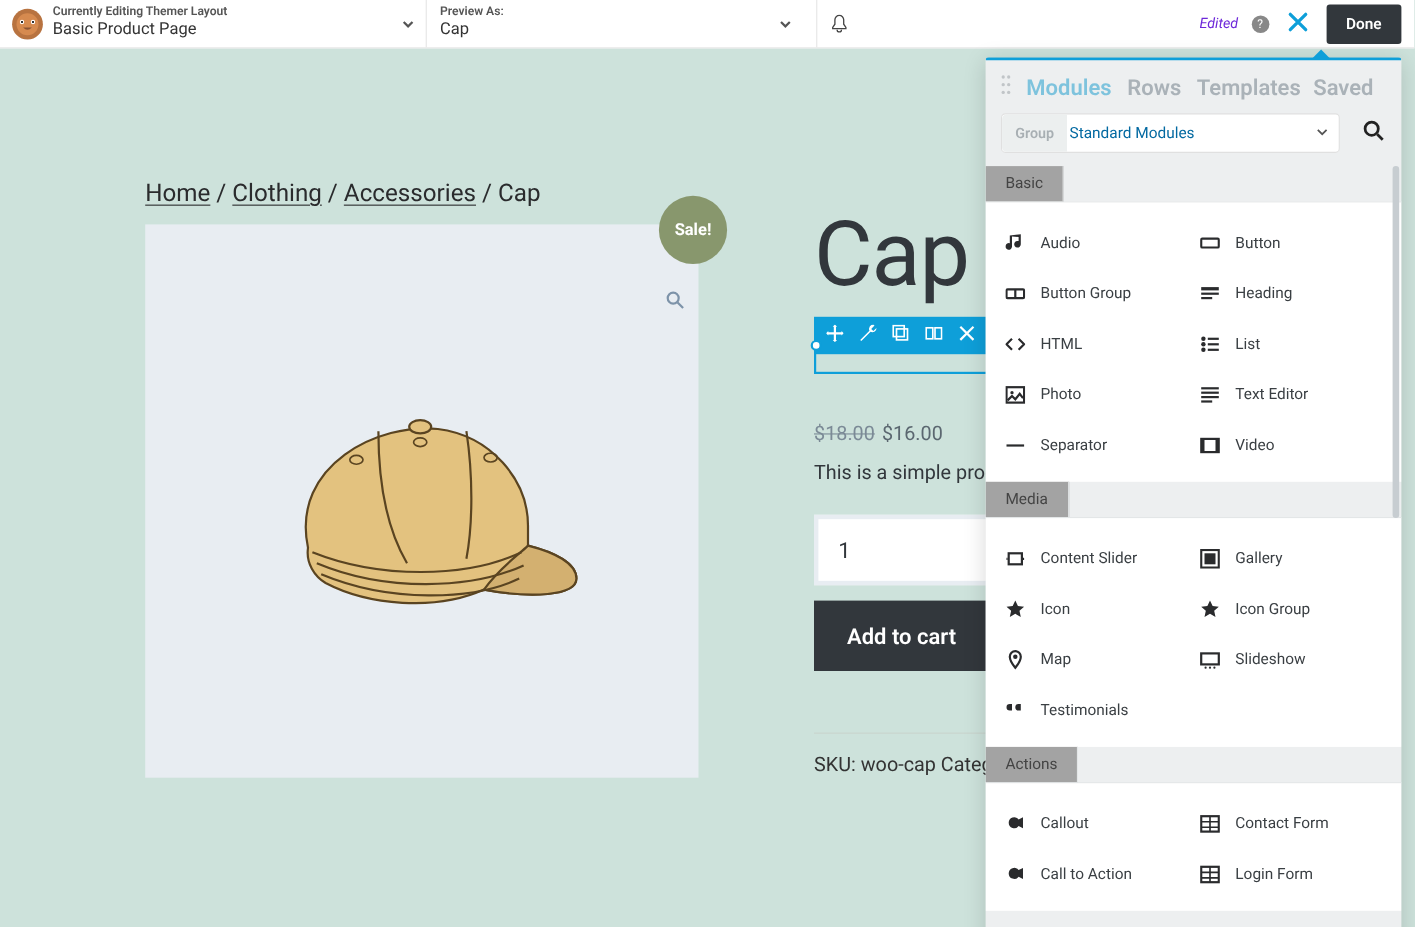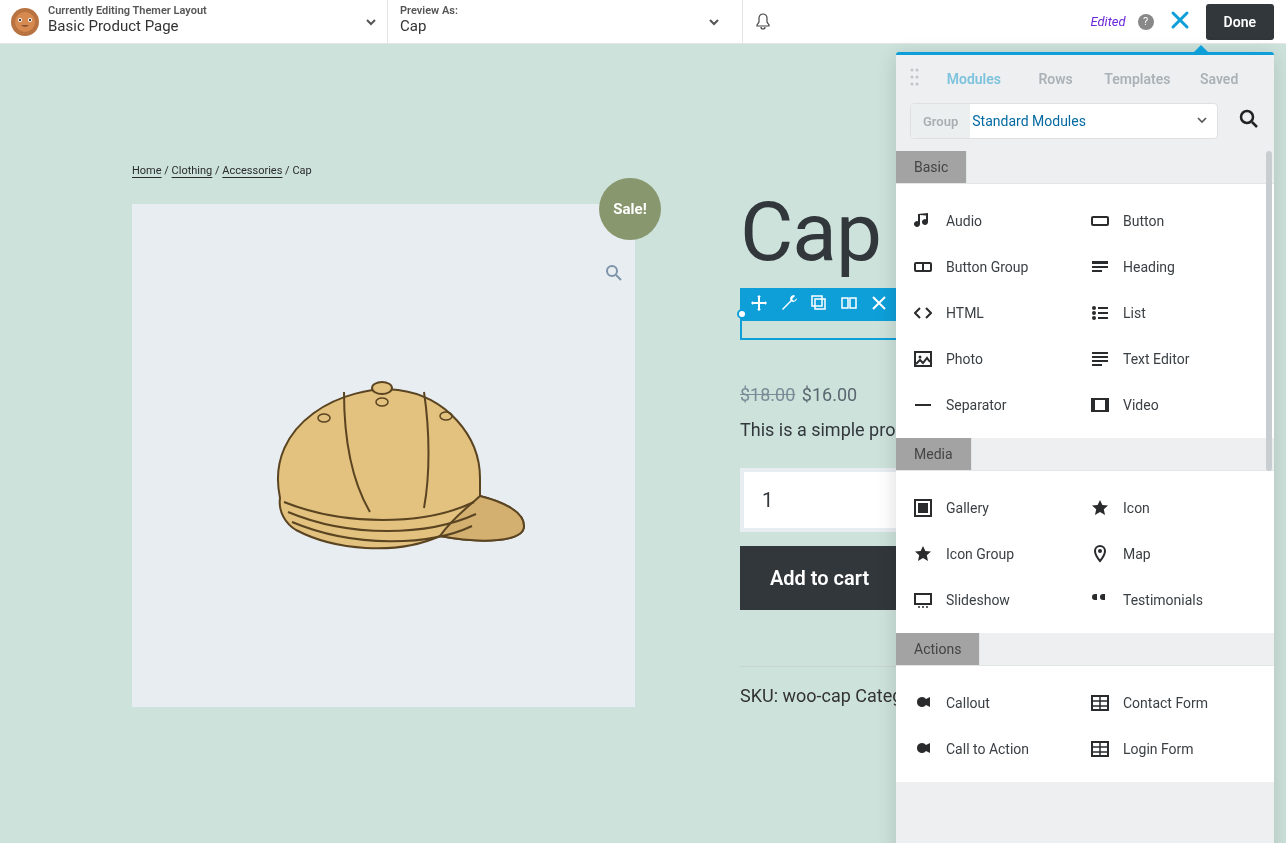--- a/index.html
+++ b/index.html
@@ -20,21 +20,21 @@
     .t-bell { width: 40px; display: flex; align-items: center; justify-content: center; color: #444; }
     .t-right { margin-left: auto; display: flex; align-items: center; gap: 8px; padding-right: 12px; }
     .edited { font-style: italic; color: #6d28d9; font-size: 13px; margin-right: 4px; }
     .help { width: 16px; height: 16px; border-radius: 50%; background: #888; color: #fff; font-size: 11px; display: flex; align-items: center; justify-content: center; font-style: normal; }
     .xclose { color: #0e9fd9; font-size: 24px; font-weight: 700; cursor: pointer; padding: 0 8px; }
     .done { background: #32373c; color: #fff; border: none; border-radius: 3px; padding: 10px 18px; font-size: 14px; font-weight: 600; }
     
     
     .canvas { position: absolute; top: 44px; left: 0; right: 0; bottom: 0; }
     .content { padding: 130px 132px 0; display: flex; gap: 105px; }
-    .breadcrumb { position: absolute; top: 120px; left: 132px; font-size: 11px; color: #2a2b2d; }
+    .breadcrumb { position: absolute; top: 120px; left: 132px; font-size: 22px; color: #2a2b2d; }
     .breadcrumb a { color: #2a2b2d; text-decoration: underline; text-decoration-thickness: 1px; text-underline-offset: 3px; }
     .img-col { flex: 0 0 503px; position: relative; margin-top: 30px; }
     .img-box { background: #e8edf2; width: 503px; height: 503px; position: relative; display: flex; align-items: center; justify-content: center; }
     .sale-badge { position: absolute; top: -26px; right: -26px; width: 62px; height: 62px; border-radius: 50%; background: #88976d; color: #fff; font-weight: 700; font-size: 15px; display: flex; align-items: center; justify-content: center; }
     .zoom { position: absolute; top: 60px; right: 12px; color: #7d93a9; font-size: 16px; }
     .det-col { flex: 1; padding-top: 10px; min-width: 0; }
     .ptitle { font-size: 82px; color: #32373c; font-weight: 400; letter-spacing: -1px; }
     .woo-row { margin-top: 8px; border: 2px solid #0e9fd9; position: relative; padding: 14px 0; text-align: center; color: #444; font-size: 17px; }
     .woo-tools { position: absolute; top: -1px; left: -1px; background: #0e9fd9; display: flex; gap: 14px; padding: 6px 10px; }
     .woo-tools svg { width: 16px; height: 16px; }
@@ -47,21 +47,21 @@
     .qty { flex: 1; border: 4px solid #e8edf2; background: #fff; padding: 16px 18px; font-size: 20px; color: #32373c; }
     .addcart { margin-top: 14px; background: #32373c; color: #fff; border: none; padding: 20px 30px; font-size: 20px; font-weight: 600; }
     .meta { margin-top: 56px; border-top: 1px solid #c9d4ce; padding-top: 18px; font-size: 18px; color: #333; }
     .meta a { text-decoration: underline; }
     
     
     .panel { position: absolute; top: 52px; right: 12px; width: 378px; background: #edeff0; box-shadow: 0 4px 20px rgba(0,0,0,0.15); border-top: 3px solid #0e9fd9; border-radius: 3px 3px 0 0; z-index: 20; }
     .panel-arrow { position: absolute; top: -10px; right: 64px; width: 0; height: 0; border-left: 9px solid transparent; border-right: 9px solid transparent; border-bottom: 9px solid #0e9fd9; }
     .p-tabs { display: flex; align-items: center; height: 48px; padding: 0 14px; }
     .grip { width: 9px; margin-right: 14px; color: #c1c5c8; }
-    .p-tab { flex: 1; text-align: center; font-size: 14px; color: #aab2b8; font-weight: 600; }
+    .p-tab { flex: 1; text-align: center; font-size: 20px; color: #aab2b8; font-weight: 600; }
     .p-tab.active { color: #7ec3dd; }
     .p-ctrl { display: flex; padding: 0 14px 12px; gap: 20px; align-items: center; }
     .grp-sel { flex: 1; display: flex; background: #fff; border: 1px solid #e0e0e0; border-radius: 4px; height: 36px; align-items: center; }
     .grp-lbl { background: #ecefef; color: #a8afb3; font-size: 13px; font-weight: 600; padding: 0 12px; height: 100%; display: flex; align-items: center; border-radius: 4px 0 0 4px; }
     .grp-val { flex: 1; padding: 0 2px; font-size: 14px; color: #0369a1; }
     .grp-chev { padding: 0 10px; color: #555; font-size: 11px; }
     .srch { color: #222; }
     .p-scroll { height: 726px; overflow: hidden; position: relative; }
     .sec-head { display: inline-block; background: #a3a3a3; border-right: 1px solid #e3e6e7; padding: 8px 18px; font-size: 14px; color: #444; }
     .sec-body { background: #fff; padding: 14px 10px 10px 18px; border-top: 1px solid #e3e6e7; }
@@ -315,20 +315,27 @@
                 <rect x="1" y="3" width="3" height="12" fill="#2a2b2d"></rect>
                 <rect x="14" y="3" width="3" height="12" fill="#2a2b2d"></rect>
               </svg></span>
             <span>Video</span>
           </div>
         </div>
       </div><div class="sec-head">Media</div><div class="sec-body">
         <div class="mods">
           <div class="mod">
             <span style="width: 18px; height: 18px; display: inline-block;"><svg viewBox="0 0 18 18">
+                <rect x="3" y="4" width="12" height="10" fill="none" stroke="#2a2b2d" stroke-width="2"></rect>
+                <path d="M1 9h1M16 9h1" stroke="#2a2b2d" stroke-width="2"></path>
+              </svg></span>
+            <span>Content Slider</span>
+          </div>
+          <div class="mod">
+            <span style="width: 18px; height: 18px; display: inline-block;"><svg viewBox="0 0 18 18">
                 <rect x="1" y="1" width="16" height="16" fill="none" stroke="#2a2b2d" stroke-width="2"></rect>
                 <rect x="4" y="4" width="10" height="10" fill="#2a2b2d"></rect>
               </svg></span>
             <span>Gallery</span>
           </div>
           <div class="mod">
             <span style="width: 18px; height: 18px; display: inline-block;"><svg viewBox="0 0 18 18">
                 <path d="M9 1l2.4 5 5.6.5-4.2 3.8L14 16 9 13 4 16l1.2-5.7L1 6.5 6.6 6z" fill="#2a2b2d"></path>
               </svg></span>
             <span>Icon</span>

